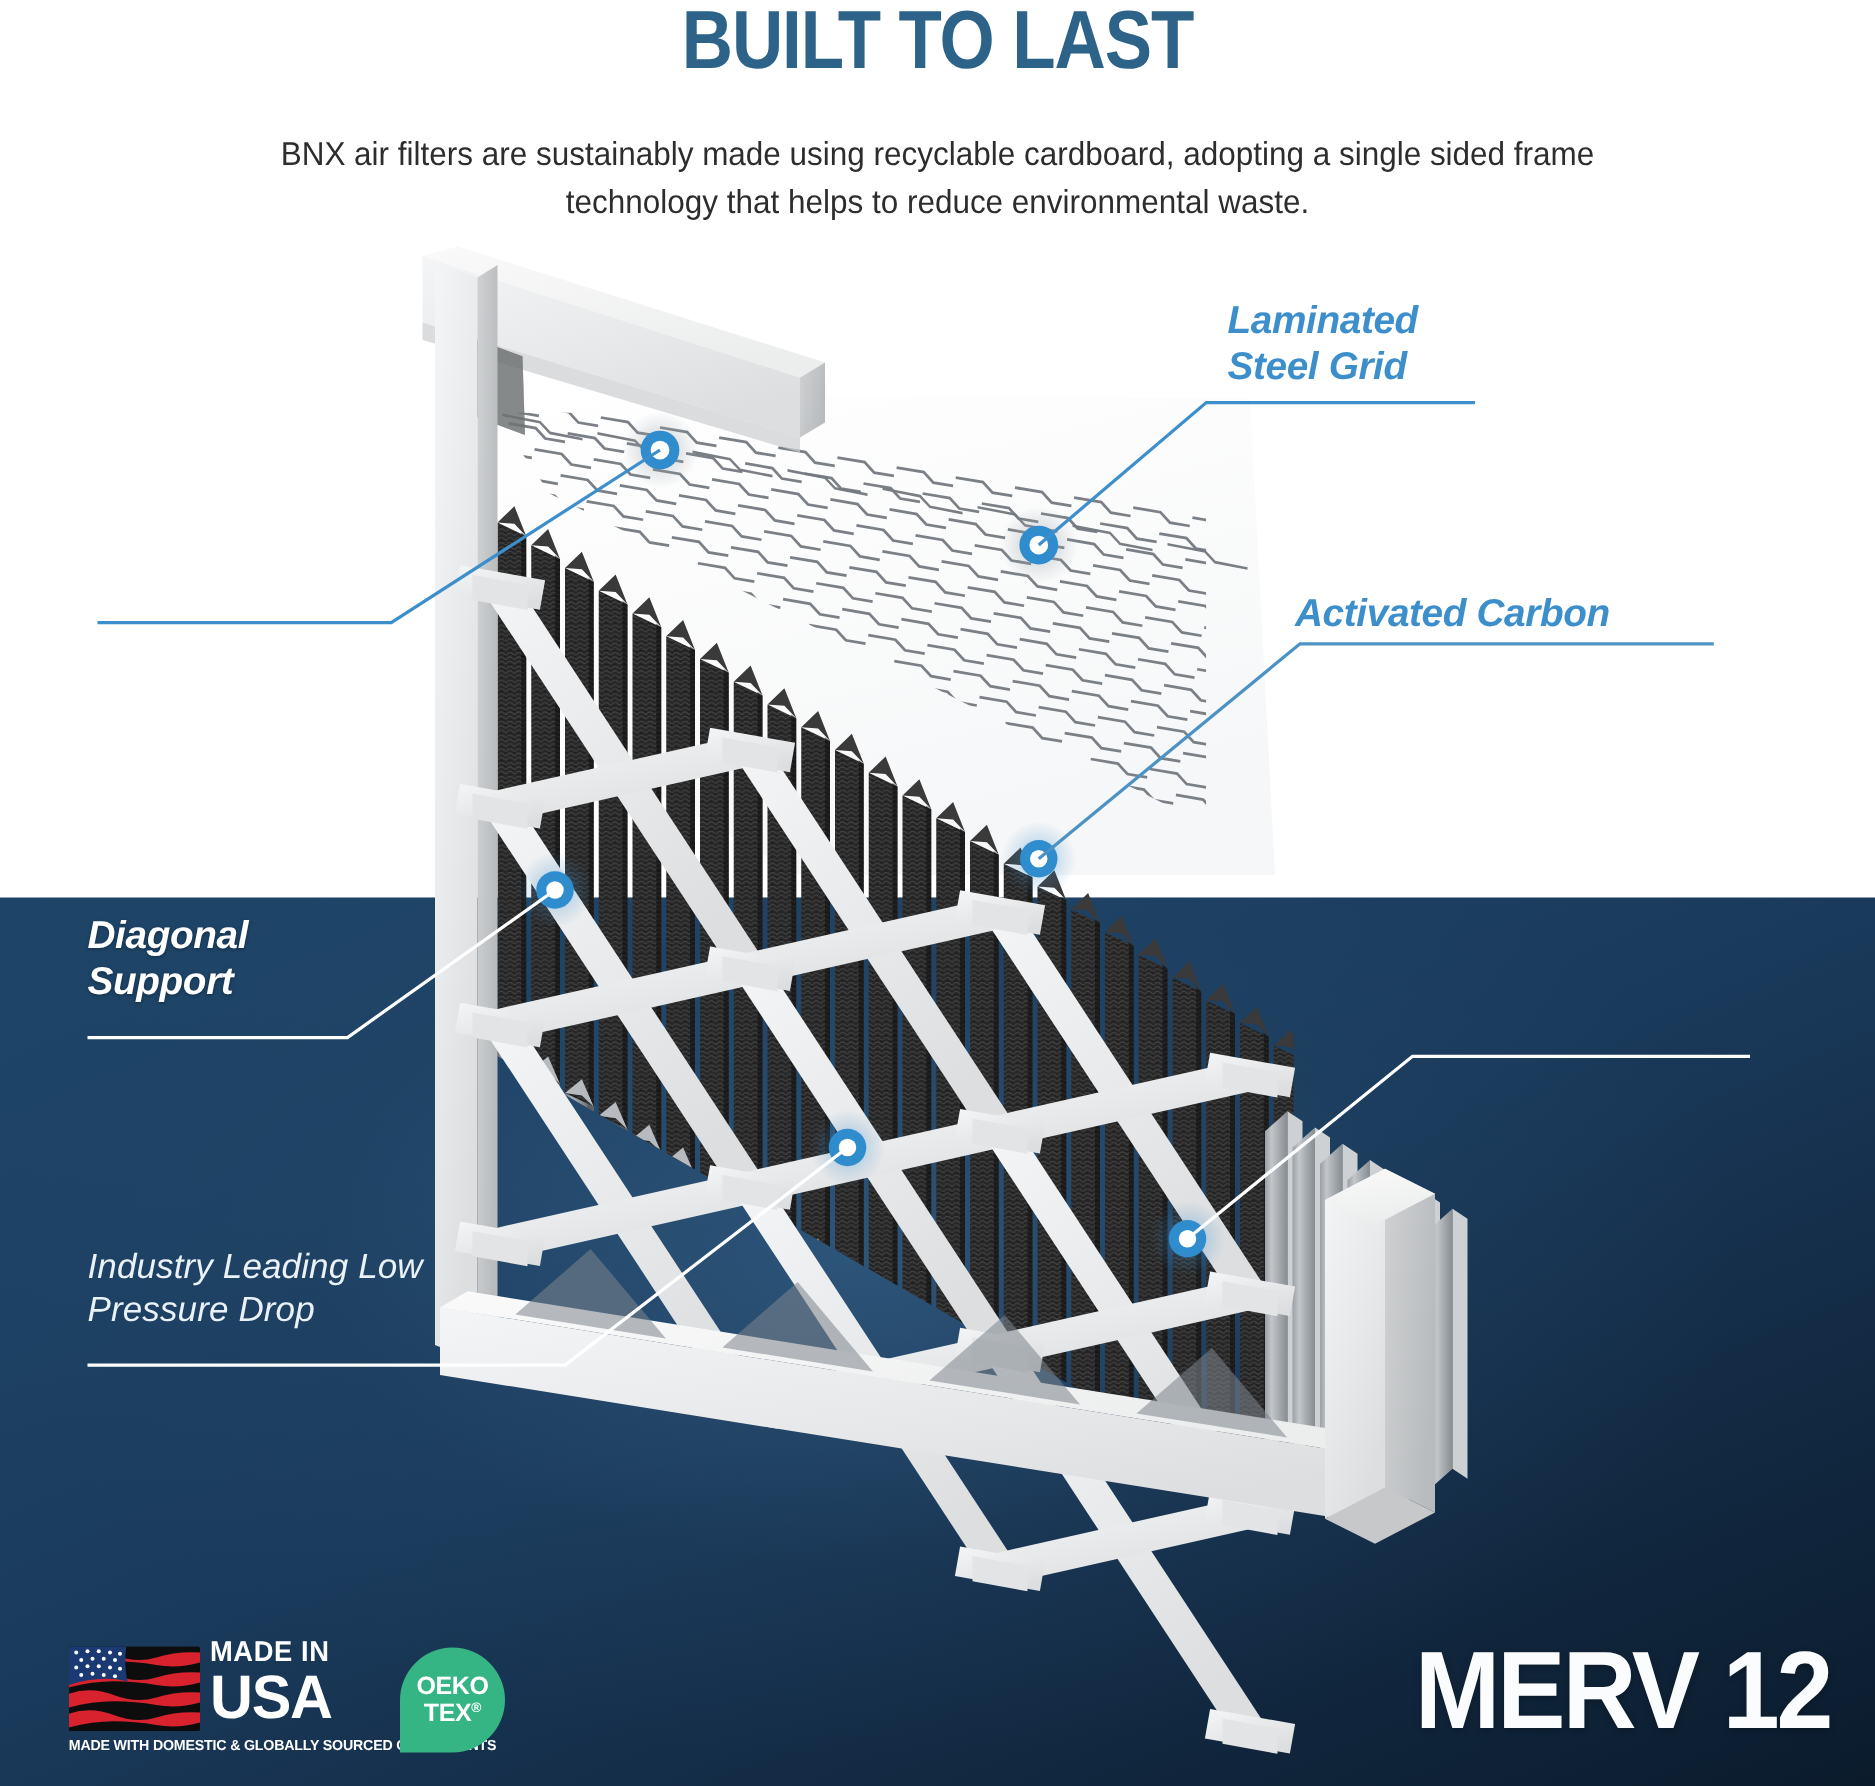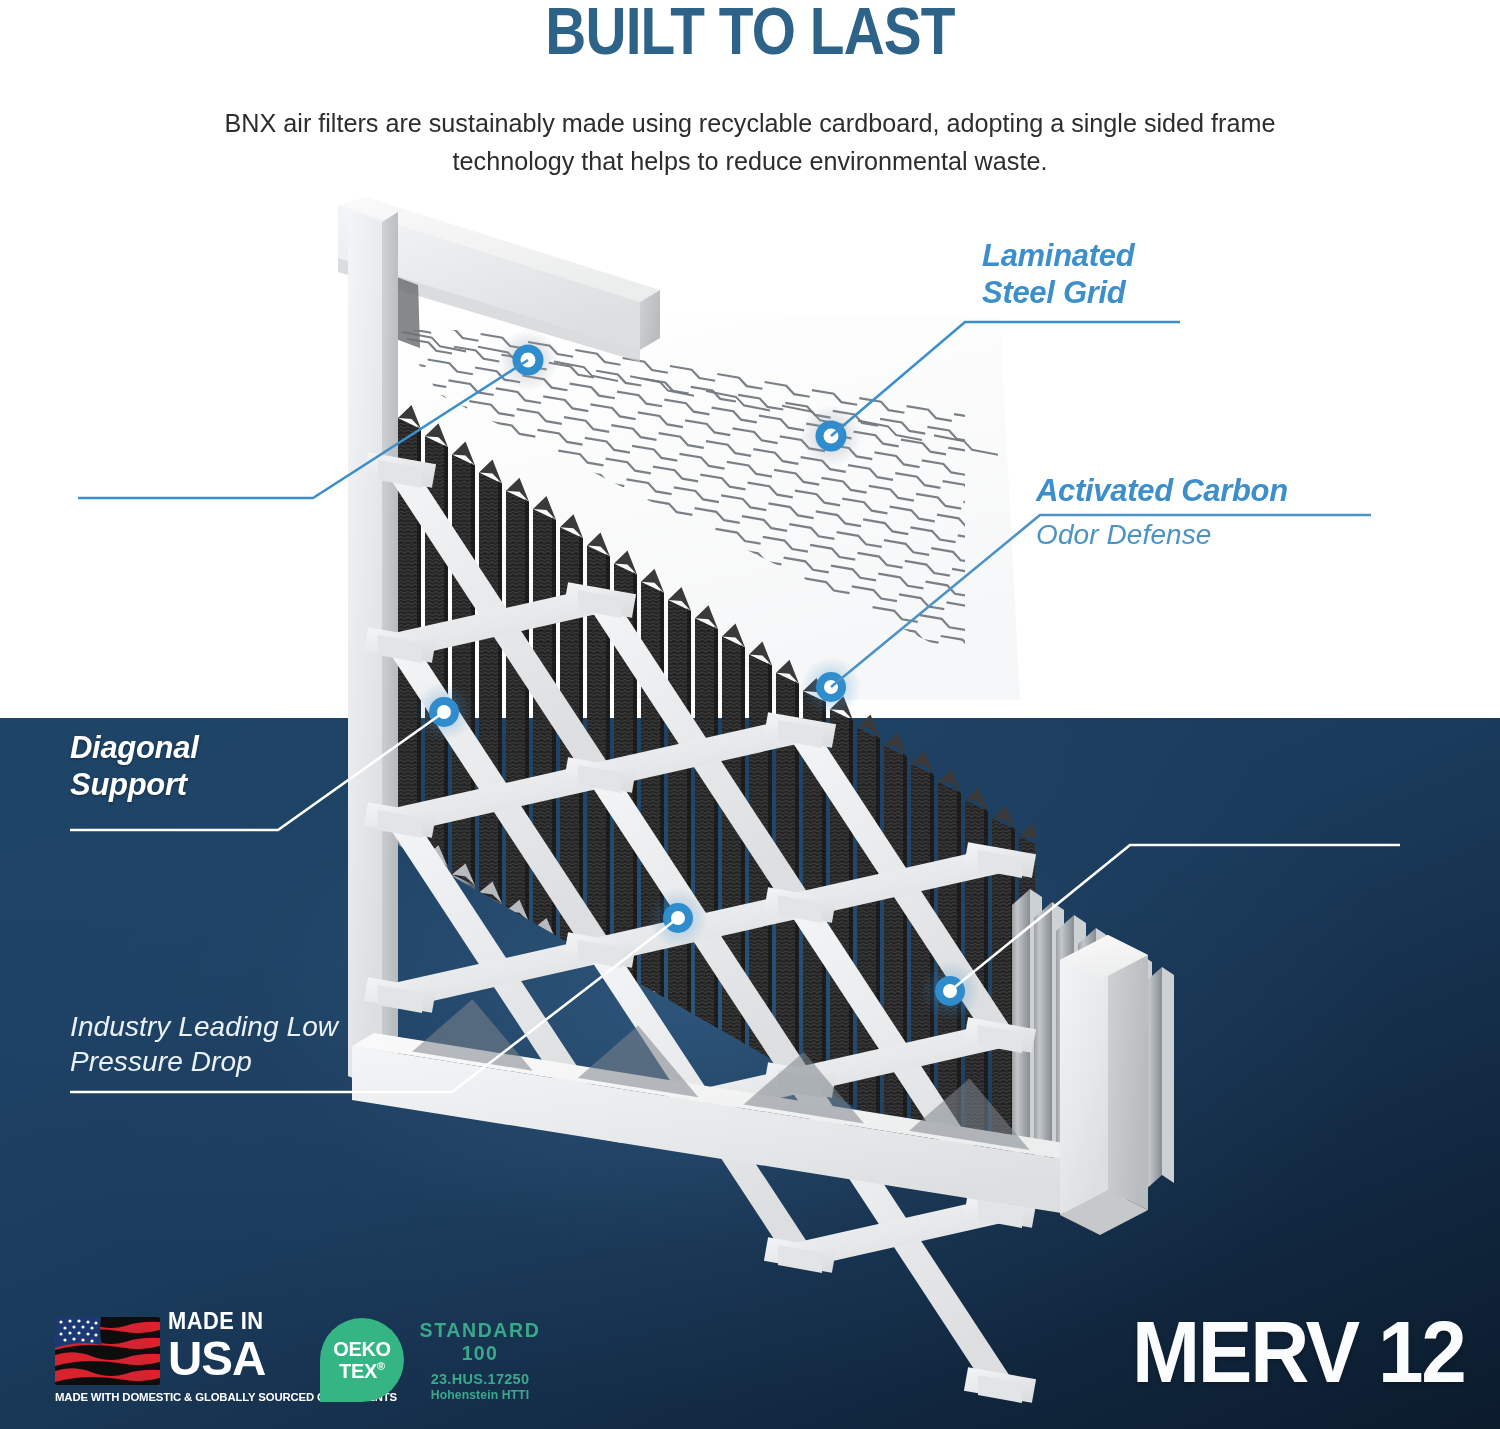--- a/index.html
+++ b/index.html
@@ -877,31 +877,30 @@
   <div class="subtitle">BNX air filters are sustainably made using recyclable cardboard, adopting a single sided frame technology that helps to reduce environmental waste.</div>
 
 
   <div class="callout c-blue" style="left:962px; top:238px; width:300px;margin-left:20px;">
     <div class="c-title">Laminated
 Steel Grid</div>
   </div>
 
   <div class="callout c-blue" style="left:1036px; top:473px; width:360px;">
     <div class="c-title">Activated Carbon</div>
-    <div class="c-sub" style="margin-top:8px;">Odor Defense</div>
   </div>
 
   <div class="callout c-white" style="left:70px; top:730px; width:320px;">
     <div class="c-title">Diagonal
 Support</div>
   </div>
 
 
   <div class="callout c-white" style="left:70px; top:996px; width:420px;">
-    <div class="c-sub" style="margin-top:14px;">Industry Leading Low
+    <div class="c-sub" style="">Industry Leading Low
 Pressure Drop</div>
   </div>
 
   <div class="badges">
 
     <div class="usa">
       <div class="usa-flag">
         <svg viewBox="0 0 105 68" width="105" height="68">
           <defs>
             <clipPath id="flagClip">
@@ -948,24 +947,18 @@
       </div>
       <div class="usa-fine">MADE WITH DOMESTIC &amp; GLOBALLY SOURCED COMPONENTS</div>
     </div>
 
     <div class="oeko">
       <div class="oeko-drop"></div>
       <div class="oeko-drop-label">
         <div class="oeko-l1">OEKO</div>
         <div class="oeko-l2"><span>TEX</span><sup>®</sup></div>
       </div>
-      <div class="oeko-right">
-        <div class="oeko-std">STANDARD</div>
-        <div class="oeko-100">100</div>
-        <div class="oeko-code">23.HUS.17250</div>
-        <div class="oeko-inst">Hohenstein HTTI</div>
-      </div>
     </div>
 
     <div class="merv">MERV 12</div>
   </div>
 
 </div>
 
 </body></html>

